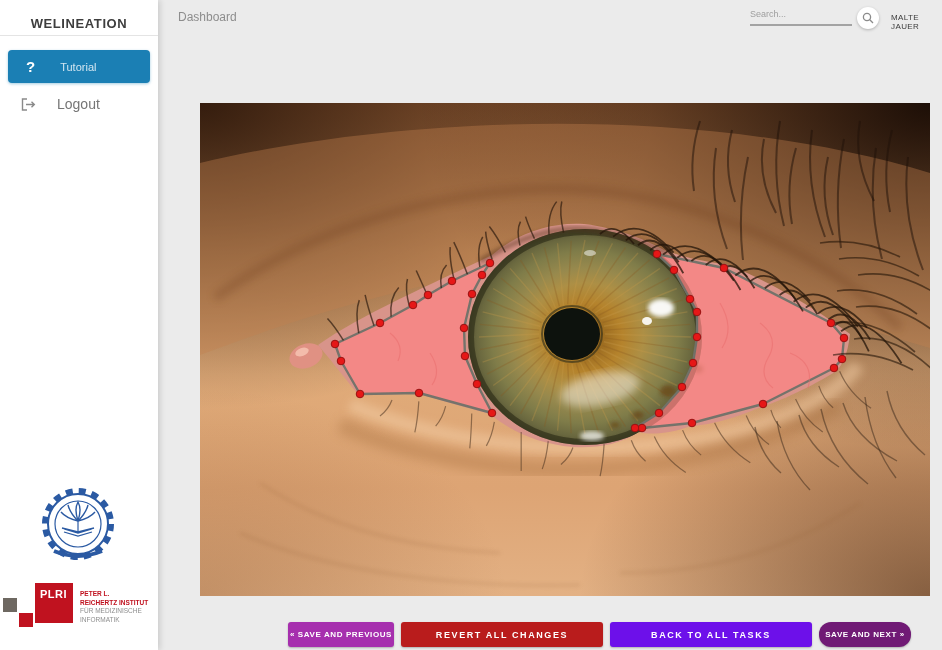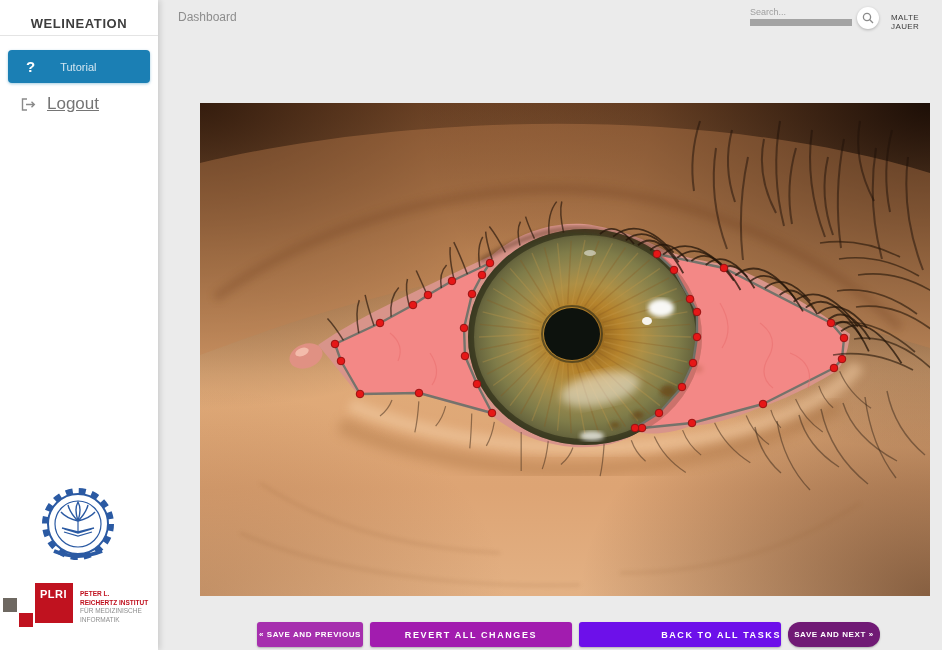--- a/index.html
+++ b/index.html
@@ -13,39 +13,39 @@
            letter-spacing:.6px; color:#3e3e3e; height:35px; }
   .side-divider { position:absolute; left:0; top:35px; width:158px; height:1px; background:#e4e4e4; }
   .nav-active { position:absolute; left:8px; top:50px; width:142px; height:33px; border-radius:4px;
                 background:#1b7fb4; display:flex; align-items:center; cursor:pointer;
                 box-shadow:0 1px 3px rgba(27,127,180,.4); }
   .nav-active .qmark { margin-left:18px; color:#ffffff; font-weight:bold; font-size:15px; }
   .nav-active .lbl { margin-left:25px; color:#d3e6f1; font-size:11px; }
   .nav-plain { position:absolute; left:0; top:92px; width:158px; height:24px; display:flex;
                align-items:center; cursor:pointer; }
   .nav-plain svg { margin-left:21px; }
-  .nav-plain .lbl { margin-left:11px; color:#757575; font-size:17px;text-decoration:underline; }
+  .nav-plain .lbl { margin-left:21px; color:#757575; font-size:14px; }
 
   .logo-iitb { position:absolute; left:38px; top:487px; width:80px; height:80px; }
   .plri-abbr-square { position:absolute; left:35px; top:583px; width:38px; height:40px;
                       background:#c0121f; color:#fff; font-weight:bold; font-size:11px;
                       letter-spacing:.5px; padding:5px 0 0 5px; }
   .plri-sq-gray { position:absolute; left:3px; top:598px; width:14px; height:14px; background:#6e6861; }
   .plri-sq-red  { position:absolute; left:19px; top:613px; width:14px; height:14px; background:#c0121f; }
   .plri-text { position:absolute; left:80px; top:590px; line-height:8.5px; font-size:6.5px; }
   .plri-text .red { color:#c0121f; font-weight:bold; }
   .plri-text .gray { color:#8d8d8d; }
 
   
   .main { position:absolute; left:158px; top:0; width:784px; height:610px; background:#ebebeb; }
   .page-title { position:absolute; left:20px; top:10px; font-size:12px; color:#8d8d8d; }
 
   .search-input { position:absolute; left:592px; top:4px; width:102px; height:22px;
                   border:none; outline:none; background:transparent; font-size:9px; color:#555;
-                  border-bottom:7px solid #a3a3a3; font-family:"Liberation Sans",sans-serif; }
+                  border-bottom:2px solid #a3a3a3; font-family:"Liberation Sans",sans-serif; }
   .search-input::placeholder { color:#9e9e9e; }
   .search-circle { position:absolute; left:699px; top:7px; width:22px; height:22px; border-radius:50%;
                    background:#ffffff; box-shadow:0 1px 3px rgba(0,0,0,.25); display:flex;
                    align-items:center; justify-content:center; cursor:pointer; }
   .user-name { position:absolute; left:733px; top:13px; font-size:8px; letter-spacing:.4px;
                color:#3b3b3b; }
 
   .stage { position:absolute; left:42px; top:103px; width:730px; height:493px; }
   .stage svg { display:block; }
 
@@ -386,18 +386,18 @@
           <circle cx="493" cy="260" r="3.8" fill="#e61717" stroke="#991111" stroke-width="1"></circle>
           <circle cx="497" cy="234" r="3.8" fill="#e61717" stroke="#991111" stroke-width="1"></circle>
           <circle cx="497" cy="209" r="3.8" fill="#e61717" stroke="#991111" stroke-width="1"></circle>
           <circle cx="490" cy="196" r="3.8" fill="#e61717" stroke="#991111" stroke-width="1"></circle>
           <circle cx="474" cy="167" r="3.8" fill="#e61717" stroke="#991111" stroke-width="1"></circle>
         </g>
   </svg>
   </div>
 
   <div class="toolbar">
-    <button class="tb-btn tb-small w1" style="background: rgb(166, 47, 174);">« SAVE AND PREVIOUS</button>
-    <button class="tb-btn tb-wide  w2" style="background: #a21caf;">REVERT ALL CHANGES</button>
-    <button class="tb-btn tb-wide  w3" style="background: rgb(109, 16, 234); text-align: right;">BACK TO ALL TASKS</button>
+    <button class="tb-btn tb-small w1" style="background: rgb(166, 47, 174); margin-left: 31px;">« SAVE AND PREVIOUS</button>
+    <button class="tb-btn tb-wide  w2" style="background: #b91c1c;">REVERT ALL CHANGES</button>
+    <button class="tb-btn tb-wide  w3" style="background: rgb(109, 16, 234);">BACK TO ALL TASKS</button>
     <button class="tb-btn tb-small w4" style="background: #701a75; border-radius: 12px;">SAVE AND NEXT »</button>
   </div>
 </div>
 
 </body></html>

